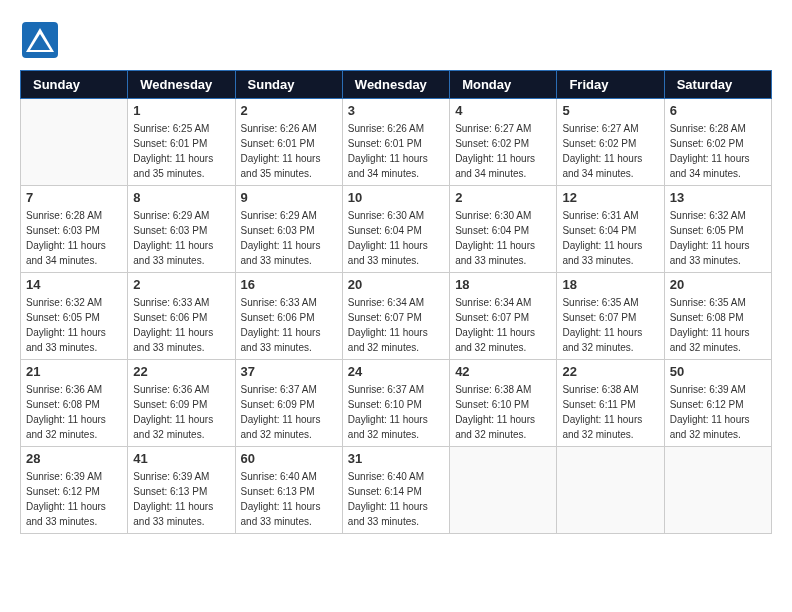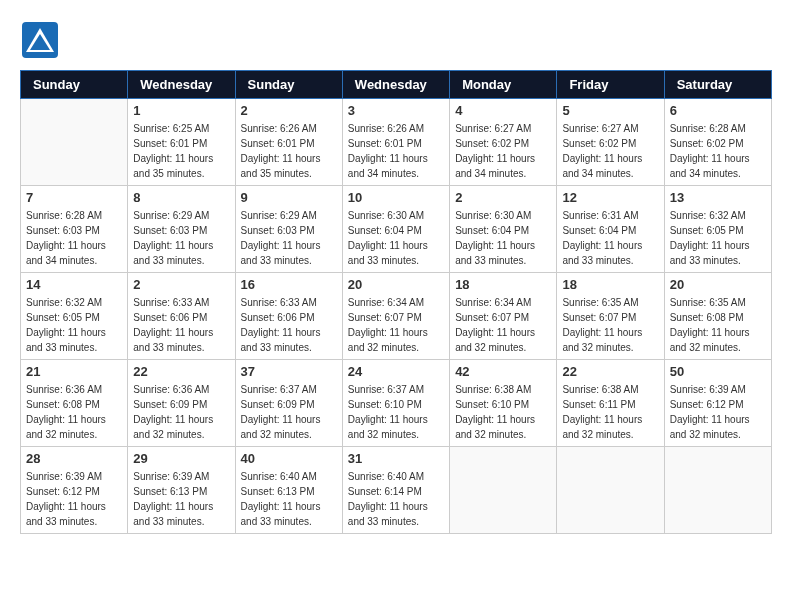--- a/index.html
+++ b/index.html
@@ -292,27 +292,27 @@
         </td>
       </tr>
       <tr>
         <td>
           <span class="day-num">28</span>
           <div class="day-detail" style="white-space: pre-line;">Sunrise: 6:39 AM
 Sunset: 6:12 PM
 Daylight: 11 hours and 33 minutes.</div>
         </td>
         <td>
-          <span class="day-num">29</span>
+          <span class="day-num">41</span>
           <div class="day-detail" style="white-space: pre-line;">Sunrise: 6:39 AM
 Sunset: 6:13 PM
 Daylight: 11 hours and 33 minutes.</div>
         </td>
         <td>
-          <span class="day-num">40</span>
+          <span class="day-num">60</span>
           <div class="day-detail" style="white-space: pre-line;">Sunrise: 6:40 AM
 Sunset: 6:13 PM
 Daylight: 11 hours and 33 minutes.</div>
         </td>
         <td>
           <span class="day-num">31</span>
           <div class="day-detail" style="white-space: pre-line;">Sunrise: 6:40 AM
 Sunset: 6:14 PM
 Daylight: 11 hours and 33 minutes.</div>
         </td>

